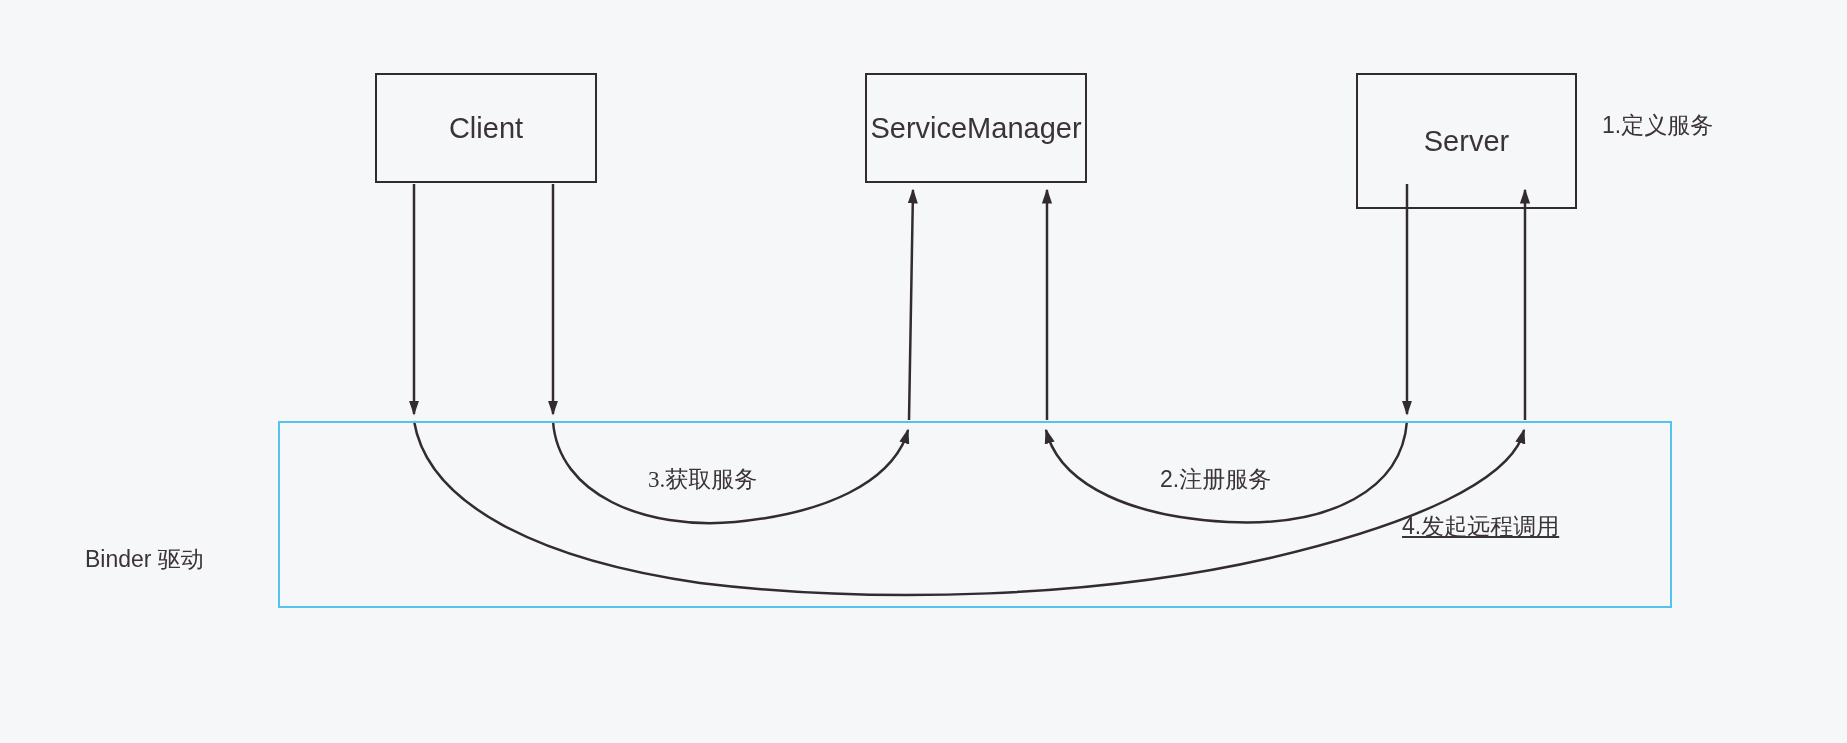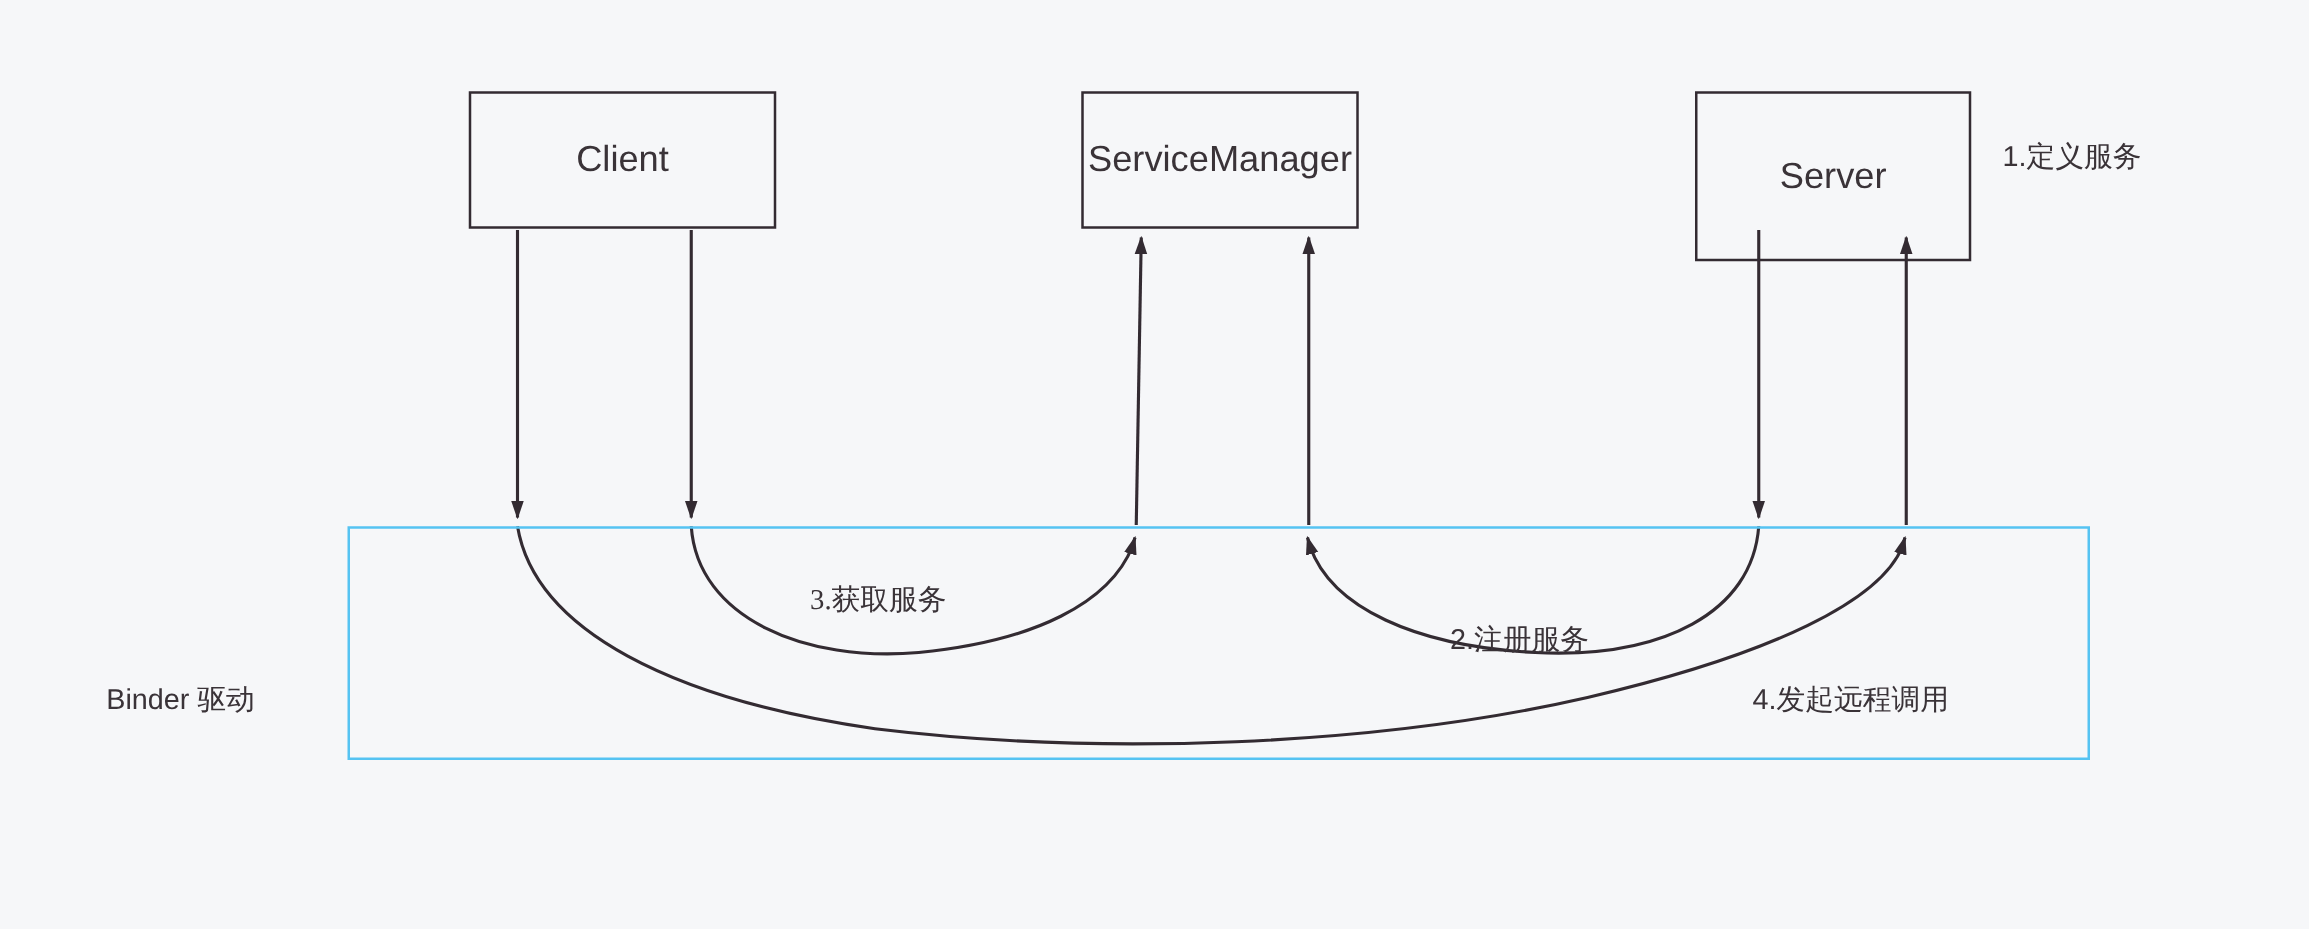--- a/index.html
+++ b/index.html
@@ -24,21 +24,21 @@
     position: absolute;
     box-sizing: border-box;
     border: 2.5px solid #332b32;
     display: flex;
     align-items: center;
     justify-content: center;
     font-size: 29px;
     color: #3a3338;
     background: transparent;
   }
-  .node-client  { left: 375px; top: 73px; width: 246px; height: 110px; }
+  .node-client  { left: 375px; top: 73px; width: 222px; height: 110px; }
   .node-sm      { left: 865px; top: 73px; width: 222px; height: 110px; }
   .node-server  { left: 1356px; top: 73px; width: 221px; height: 136px; }
   .binder-rect {
     position: absolute;
     left: 278px;
     top: 421px;
     width: 1394px;
     height: 187px;
     box-sizing: border-box;
     border: 2.5px solid #55c3f2;
@@ -46,23 +46,23 @@
   }
   .label {
     position: absolute;
     font-size: 23px;
     color: #3a3338;
     white-space: nowrap;
     line-height: 1.15;
   }
   .label-binder { left: 85px;   top: 546px; }
   .label-step1  { left: 1602px; top: 112px; }
-  .label-step2  { left: 1160px; top: 466px; margin-top: 32px; }
+  .label-step2  { left: 1160px; top: 466px; }
   .label-step3  { left: 648px;  top: 467px; font-family: Liberation Serif, serif; }
-  .label-step4  { left: 1402px; top: 546px; }
+  .label-step4  { left: 1402px; top: 513px; text-decoration: underline; }
 </style>
 </head>
 <body>
 
 <div class="canvas">
 
   <svg class="connections" width="1847" height="743" viewBox="0 0 1847 743">
     <defs>
       <marker id="arrow" viewBox="0 0 10 10" refX="9" refY="5" markerWidth="6" markerHeight="6" orient="auto-start-reverse">
         <path d="M0,1.6 L10,5 L0,8.4 z" fill="#332b32"></path>

